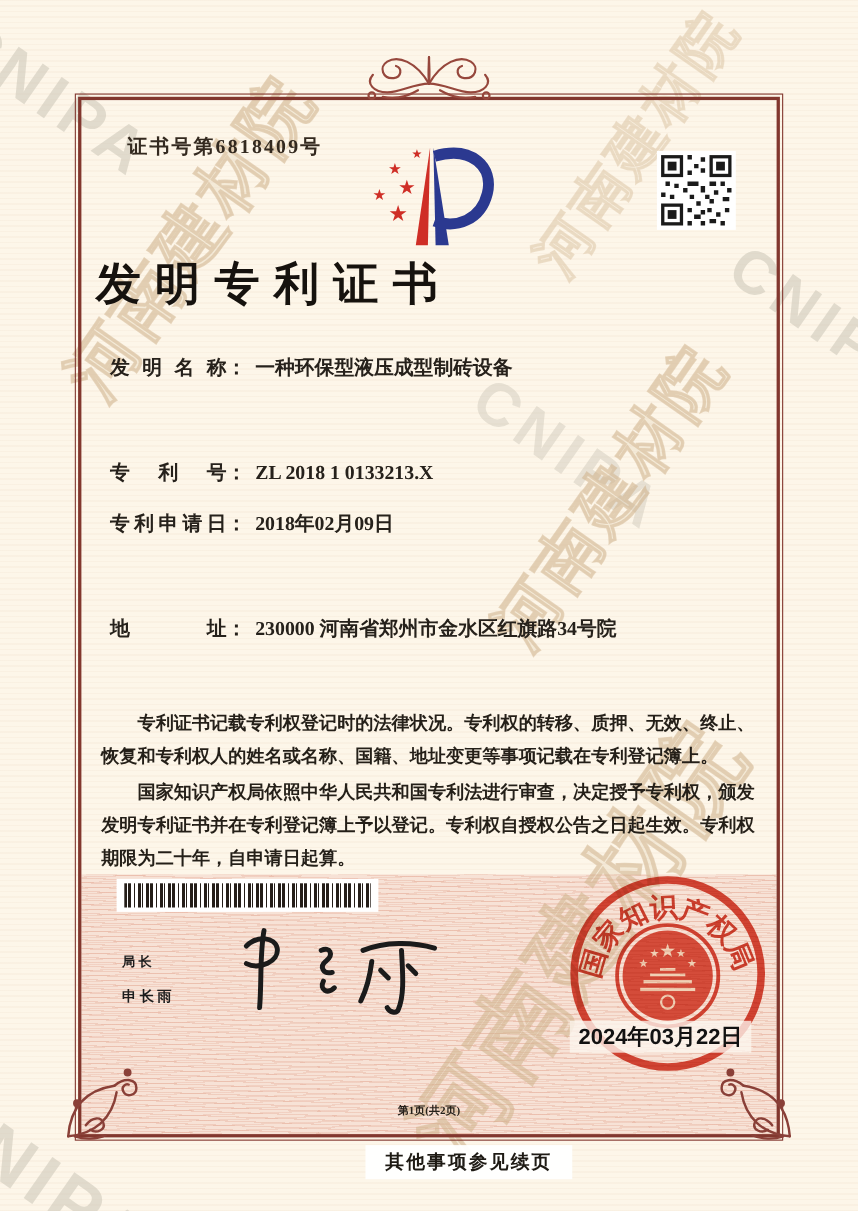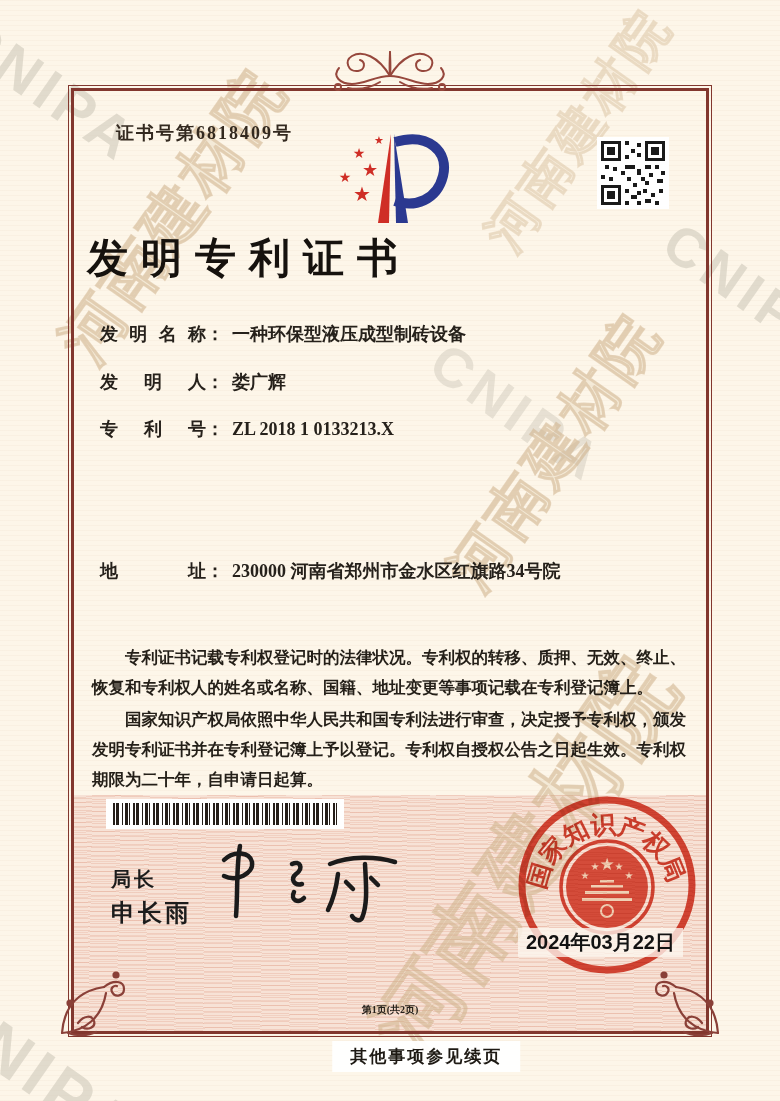--- a/index.html
+++ b/index.html
@@ -39,22 +39,22 @@
   .paras{position:absolute;left:92px;top:643px;width:604px;z-index:3;}
   .paras p{margin:0;text-indent:2em;font-size:16.5px;line-height:30px;font-weight:600;color:#241f18;}
   .paras p + p{margin-top:2px;}
   
   .barcode-wrap{position:absolute;left:106px;top:799px;z-index:3;background:#ffffff;padding:4px 7px;}
   .barcode{width:224px;height:22px;
     background:repeating-linear-gradient(90deg,
       #241d18 0 2px,#fff 2px 3px,#241d18 3px 6px,#fff 6px 9px,#241d18 9px 10px,
       #fff 10px 12px,#241d18 12px 15px,#fff 15px 16px,#241d18 16px 17px,#fff 17px 20px);}
   
-  .sig-title{position:absolute;left:111px;top:866px;z-index:3;font-family:"Liberation Sans","DejaVu Sans",sans-serif;font-size:20px;font-weight:bold;letter-spacing:3px;color:#1c1c1c;}
-  .sig-name{position:absolute;left:111px;top:897px;z-index:3;font-family:Liberation Mono, monospace;font-size:24px;font-weight:bold;letter-spacing:3px;color:#1c1c1c;}
+  .sig-title{position:absolute;left:111px;top:866px;z-index:3;font-family:"Liberation Sans","DejaVu Sans",sans-serif;font-size:12px;font-weight:bold;letter-spacing:3px;color:#1c1c1c;}
+  .sig-name{position:absolute;left:111px;top:897px;z-index:3;font-family:Liberation Mono, monospace;font-size:13px;font-weight:bold;letter-spacing:3px;color:#1c1c1c;}
   .signature{position:absolute;left:210px;top:834px;z-index:3;}
   
   .seal{position:absolute;left:512px;top:790px;z-index:3;opacity:.94;mix-blend-mode:multiply;}
   .seal-date{position:absolute;left:518px;top:928px;width:165px;z-index:5;text-align:center;
     font-family:"Liberation Sans","DejaVu Sans",sans-serif;font-size:20px;font-weight:bold;color:#121212;
     background:rgba(252,246,238,.78);padding:1px 0;}
   
   .page-info{position:absolute;left:74px;top:1003px;width:632px;z-index:3;text-align:center;font-size:10px;font-weight:bold;color:#26211b;}
   .note-strip{position:absolute;left:50%;top:1041px;transform:translateX(-52%);z-index:3;
     background:rgba(255,255,255,.95);padding:4px 18px;font-size:17px;font-weight:bold;color:#1e1a14;letter-spacing:2px;white-space:nowrap;margin-left:40px;}
@@ -144,25 +144,25 @@
         <rect x="10" y="54" width="8" height="8"></rect>
       <path d="M28 4h4v4h-4z M40 6h4v4h-4z M34 12h4v4h-4z M28 18h4v4h-4z M40 16h4v4h-4z M28 28h4v4h-4z M8 28h4v4h-4z M16 30h4v4h-4z M24 34h4v4h-4z M4 38h4v4h-4z M12 40h4v4h-4z M32 28h6v4h-6z M40 32h4v6h-4z M48 28h6v4h-6z M58 28h4v4h-4z M64 34h4v4h-4z M52 36h4v4h-4z M60 42h6v4h-6z M48 44h4v4h-4z M30 40h4v4h-4z M36 46h4v4h-4z M28 52h4v4h-4z M34 58h6v4h-6z M28 64h4v4h-4z M40 54h4v4h-4z M46 52h4v4h-4z M54 56h4v4h-4z M62 52h4v4h-4z M48 62h6v4h-6z M58 64h4v4h-4z M40 64h4v4h-4z M44 40h4v4h-4z"></path>
     </g>
   </svg>
 
   <div class="title">发明专利证书</div>
 
   <div class="frow" style="top:322px">
     <span class="flabel">发明名称</span><span class="fcolon">：</span><span>一种环保型液压成型制砖设备</span>
   </div>
-  <div class="frow" style="top:370px">
-    <span class="flabel">发明人</span><span class="fcolon">：</span><span>娄广辉</span>
-  </div>
   <div class="frow" style="top:417px">
     <span class="flabel">专利号</span><span class="fcolon">：</span><span>ZL 2018 1 0133213.X</span>
+  </div>
+  <div class="frow" style="top:464px">
+    <span class="flabel">专利申请日</span><span class="fcolon">：</span><span>2018年02月09日</span>
   </div>
   <div class="frow" style="top:559px">
     <span class="flabel">地址</span><span class="fcolon">：</span><span>230000 河南省郑州市金水区红旗路34号院</span>
   </div>
 
   <div class="paras">
     <p>专利证书记载专利权登记时的法律状况。专利权的转移、质押、无效、终止、恢复和专利权人的姓名或名称、国籍、地址变更等事项记载在专利登记簿上。</p>
     <p>国家知识产权局依照中华人民共和国专利法进行审查，决定授予专利权，颁发发明专利证书并在专利登记簿上予以登记。专利权自授权公告之日起生效。专利权期限为二十年，自申请日起算。</p>
   </div>
 

